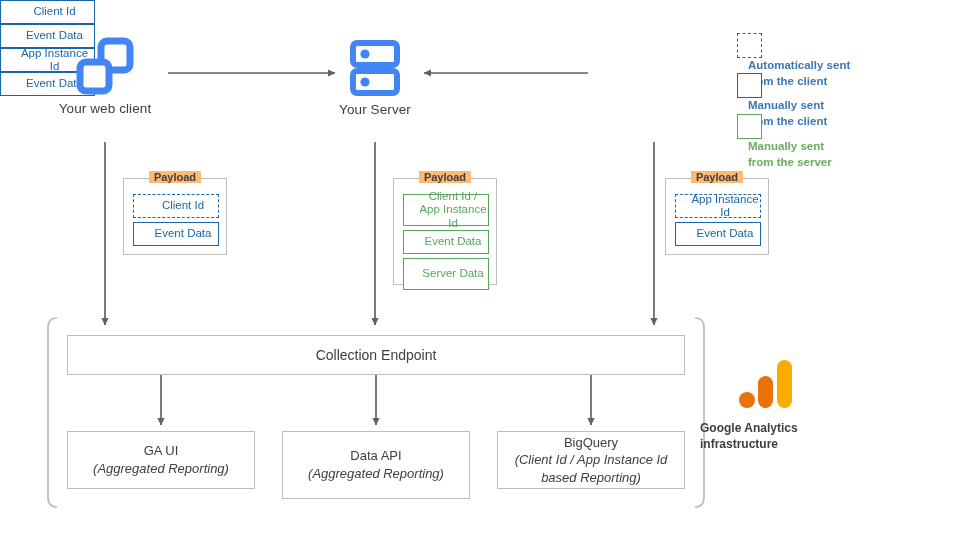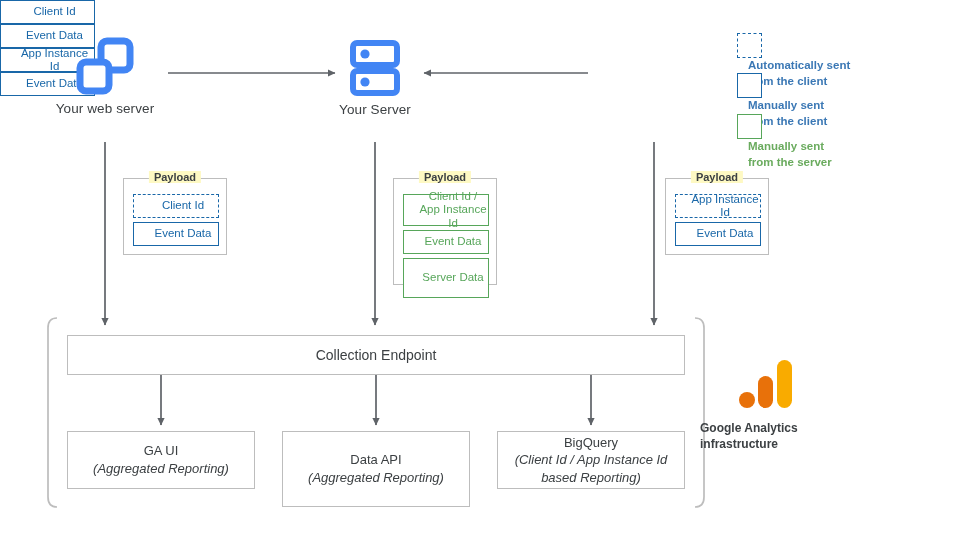--- a/index.html
+++ b/index.html
@@ -57,21 +57,21 @@
     box-sizing: border-box;
     border: 1px solid #bdbdbd;
     background: #fff;
     position: absolute;
   }
   .payload-title {
     position: absolute;
     top: -8px;
     left: 50%;
     transform: translateX(-50%);
-    background: #fef9c3;
+    background: #fdba74;
     padding: 0 5px;
     font-size: 11px;
     font-weight: bold;
     color: #3c4043;
     white-space: nowrap;
   }
 
   
   .outbox {
     box-sizing: border-box;
@@ -167,21 +167,21 @@
     <path d="M695,318 q9,0 9,10 L704,497 q0,10 -9,10" fill="none" stroke="#bdbdbd" stroke-width="1.7"></path>
   </svg>
 
   <div class="abs" style="left:45px; top:35px; width:120px;">
     <div style="display:flex; justify-content:center;">
       <svg width="62" height="62" viewBox="0 0 62 62">
         <rect x="27" y="6" width="29" height="29" rx="6" ry="6" fill="none" stroke="#4285f4" stroke-width="7"></rect>
         <rect x="6" y="27" width="29" height="29" rx="6" ry="6" fill="#fff" stroke="#4285f4" stroke-width="7"></rect>
       </svg>
     </div>
-    <div class="node-label" style="margin-top:4px;">Your web server</div>
+    <div class="node-label" style="margin-top:4px;">Your web client</div>
   </div>
 
   <div class="abs" style="left:320px; top:40px; width:110px;">
     <div style="display:flex; justify-content:center;">
       <svg width="52" height="58" viewBox="0 0 52 58">
         <rect x="4" y="3" width="44" height="22" rx="4" ry="4" fill="#fff" stroke="#4285f4" stroke-width="6"></rect>
         <circle cx="16" cy="14" r="4.6" fill="#4285f4"></circle>
         <rect x="4" y="31" width="44" height="22" rx="4" ry="4" fill="#fff" stroke="#4285f4" stroke-width="6"></rect>
         <circle cx="16" cy="42" r="4.6" fill="#4285f4"></circle>
       </svg>
@@ -200,37 +200,37 @@
     <div class="payload-title">Payload</div>
     <div class="chip dashed" style="position:absolute; left:9px; top:15px; width:86px; height:24px;">Client Id</div>
     <div class="chip" style="position:absolute; left:9px; top:43px; width:86px; height:24px;">Event Data</div>
   </div>
 
   <div class="payload" style="left:393px; top:178px; width:104px; height:107px;">
     <div class="payload-title">Payload</div>
     <div class="chip green" style="position:absolute; left:9px; top:15px; width:86px; height:32px; white-space:pre-line;">Client Id /
 App Instance Id</div>
     <div class="chip green" style="position:absolute; left:9px; top:51px; width:86px; height:24px;">Event Data</div>
-    <div class="chip green" style="position:absolute; left:9px; top:79px; width:86px; height:40px;">Server Data</div>
+    <div class="chip green" style="position:absolute; left:9px; top:79px; width:86px; height:32px;">Server Data</div>
   </div>
 
   <div class="payload" style="left:665px; top:178px; width:104px; height:77px;">
     <div class="payload-title">Payload</div>
     <div class="chip dashed" style="position:absolute; left:9px; top:15px; width:86px; height:24px;">App Instance Id</div>
     <div class="chip" style="position:absolute; left:9px; top:43px; width:86px; height:24px;">Event Data</div>
   </div>
 
   <div class="endpoint" style="position:absolute; left:67px; top:335px; width:618px; height:40px;">Collection Endpoint</div>
 
   <div class="outbox" style="position:absolute; left:67px; top:431px; width:188px; height:58px;">
     <div>GA UI</div>
     <div class="sub">(Aggregated Reporting)</div>
   </div>
 
-  <div class="outbox" style="position:absolute; left:282px; top:431px; width:188px; height:76px;">
+  <div class="outbox" style="position:absolute; left:282px; top:431px; width:188px; height:68px;">
     <div>Data API</div>
     <div class="sub">(Aggregated Reporting)</div>
   </div>
 
   <div class="outbox" style="position:absolute; left:497px; top:431px; width:188px; height:58px;">
     <div>BigQuery</div>
     <div class="sub" style="white-space:pre-line;">(Client Id / App Instance Id
 based Reporting)</div>
   </div>
 

